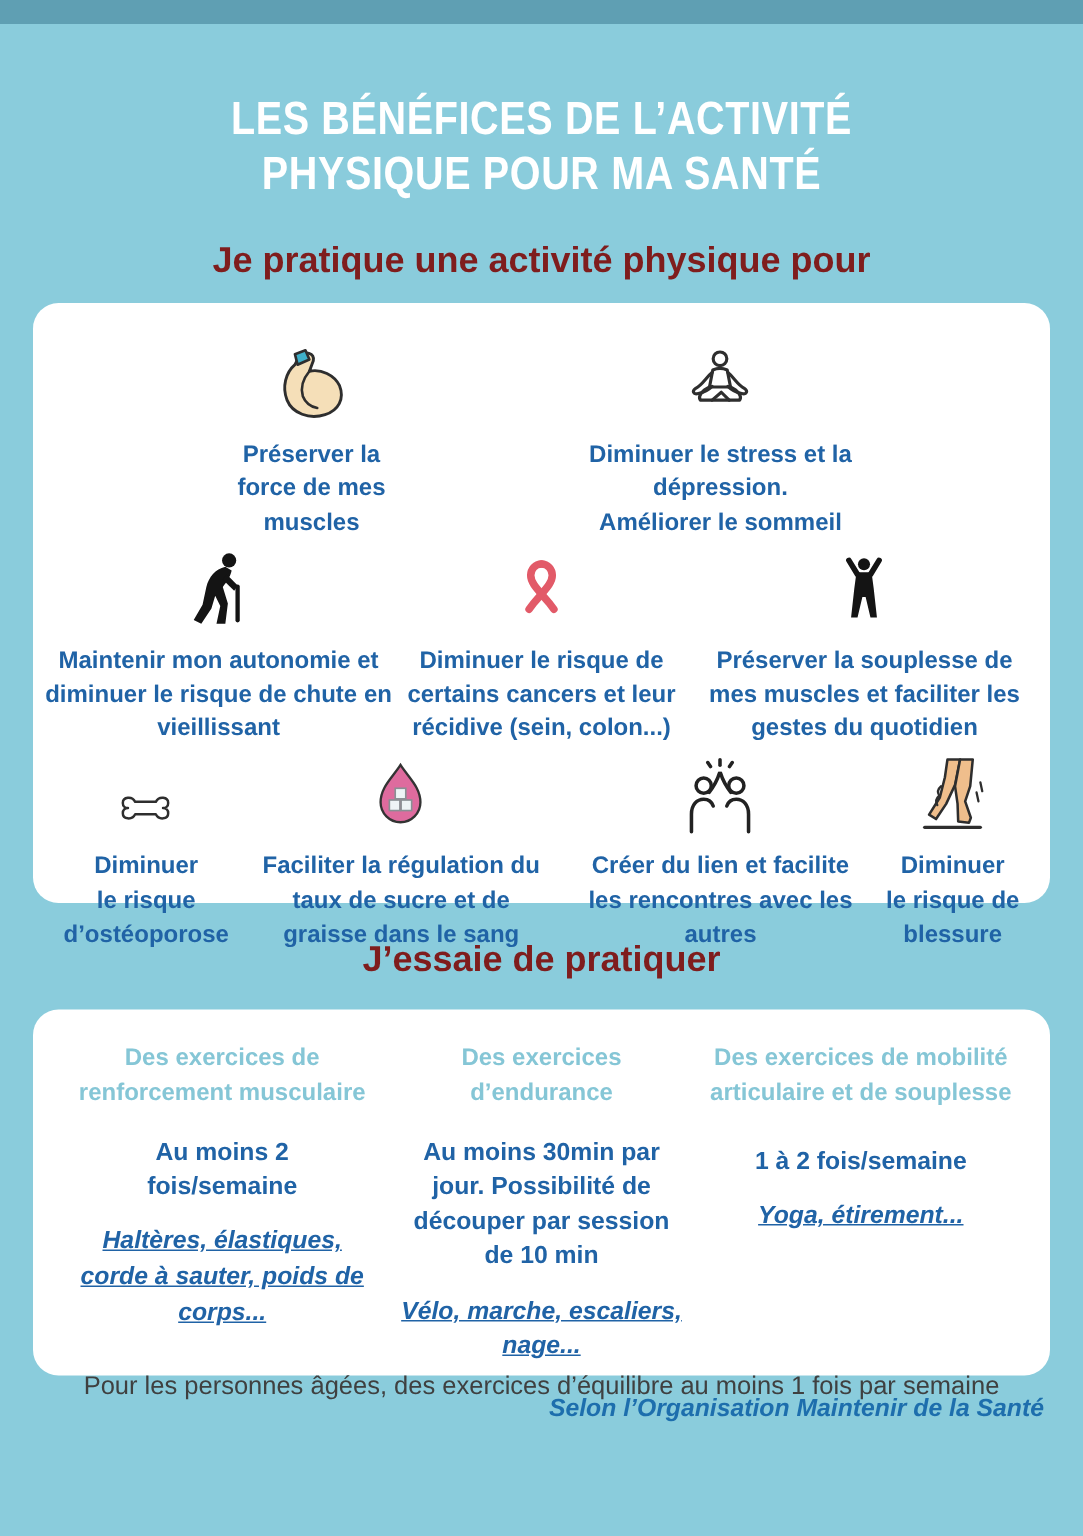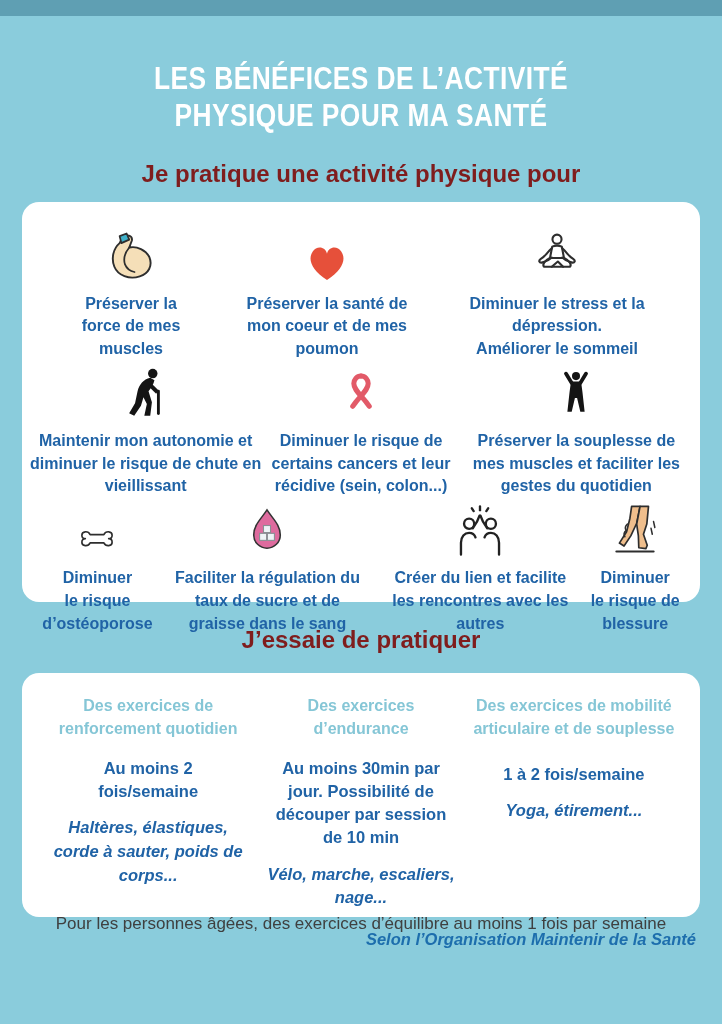--- a/index.html
+++ b/index.html
@@ -32,21 +32,21 @@
     margin:0;color:#2063A6;font-weight:700;font-size:16px;line-height:1.42;
     white-space:pre-line;
   }
   .w120{max-width:122px;} .w190{max-width:190px;} .w200{max-width:205px;}
   .w235{max-width:238px;} .w140{max-width:150px;} .w195{max-width:196px;}
   
   .practice-cols{display:flex;justify-content:space-evenly;min-height:172px;}
   .practice-col{width:31%;text-align:center;}
   .p-head{margin:0;color:#85C6D6;font-weight:700;font-size:16px;line-height:1.4;min-height:46px;}
   .p-freq{margin:16px 6px 0;color:#2063A6;font-weight:700;font-size:16.5px;line-height:1.4;}
-  .p-ex{margin:13px 0 0;color:#2063A6;font-weight:700;font-style:italic;font-size:16.5px;line-height:1.45;}
+  .p-ex{margin:13px 0 0;color:#2063A6;font-weight:700;font-style:italic;font-size:16.5px;line-height:1.45;text-decoration:underline;}
   .p-note{margin:4px 0 0;text-align:center;color:#3F4040;font-size:17px;font-weight:400;}
   
   .source{
     margin:13px 26px 0 0;text-align:right;color:#1D6EAD;
     font-style:italic;font-weight:700;font-size:16.5px;
   }
   svg{display:block;}
 </style>
 </head>
 <body>
@@ -65,28 +65,20 @@
     <div class="benefit-row">
       <div class="benefit">
         <div class="icon-box">
           <svg width="60" height="56" viewBox="0 0 64 64">
             <path d="M22 9 C27 4 34 6 33 12 L30 20 C39 18 49 23 53 31 C57 41 52 50 42 53 C30 57 17 52 13 42 C9 32 12 21 19 15 Z" fill="#F5DFB8" stroke="#2E2E2E" stroke-width="2.2" stroke-linejoin="round"></path>
             <path d="M30 20 C25 26 23 32 25 39 C27 44 31 47 36 48" fill="none" stroke="#2E2E2E" stroke-width="2" stroke-linecap="round"></path>
             <path d="M19 7 L27 4 L30 11 L21 15 Z" fill="#3FB0C9" stroke="#2E2E2E" stroke-width="2" stroke-linejoin="round"></path>
           </svg>
         </div>
         <p class="benefit-caption w120">Préserver la force de mes muscles</p>
-      </div>
-      <div class="benefit">
-        <div class="icon-box">
-          <svg width="52" height="48" viewBox="0 0 64 64">
-            <path d="M32 56 C11 42 6 28 13 18 C18 10 30 11 32 21 C34 11 46 10 51 18 C58 28 53 42 32 56 Z" fill="#E6503A"></path>
-          </svg>
-        </div>
-        <p class="benefit-caption w190">Préserver la santé de mon coeur et de mes poumon</p>
       </div>
       <div class="benefit">
         <div class="icon-box">
           <svg width="60" height="56" viewBox="0 0 64 64">
             <g fill="none" stroke="#2E2E2E" stroke-width="2.4" stroke-linecap="round" stroke-linejoin="round">
               <circle cx="32" cy="10.5" r="5.2"></circle>
               <path d="M26.5 19 C30 17.5 34 17.5 37.5 19 L40 32 L24 32 Z"></path>
               <path d="M26 21 C21 25 19 30 13.5 33 C10.5 35 11.5 38 15.5 37 C20.5 36 24 33.5 26 31.5"></path>
               <path d="M38 21 C43 25 45 30 50.5 33 C53.5 35 52.5 38 48.5 37 C43.5 36 40 33.5 38 31.5"></path>
               <path d="M24 32 C18 35 15 39 17 42 L47 42 C49 39 46 35 40 32"></path>
@@ -202,21 +194,21 @@
     </div>
 
   </section>
 
   <div class="section-heading second">J’essaie de pratiquer</div>
 
   <section class="card practice-card">
     <div class="practice-cols">
 
       <div class="practice-col">
-        <p class="p-head">Des exercices de renforcement quotidien</p>
+        <p class="p-head">Des exercices de renforcement musculaire</p>
         <p class="p-freq">Au moins 2 fois/semaine</p>
         <p class="p-ex">Haltères, élastiques, corde à sauter, poids de corps...</p>
       </div>
 
       <div class="practice-col">
         <p class="p-head">Des exercices d’endurance</p>
         <p class="p-freq">Au moins 30min par jour. Possibilité de découper par session de 10 min</p>
         <p class="p-ex">Vélo, marche, escaliers, nage...</p>
       </div>
 

